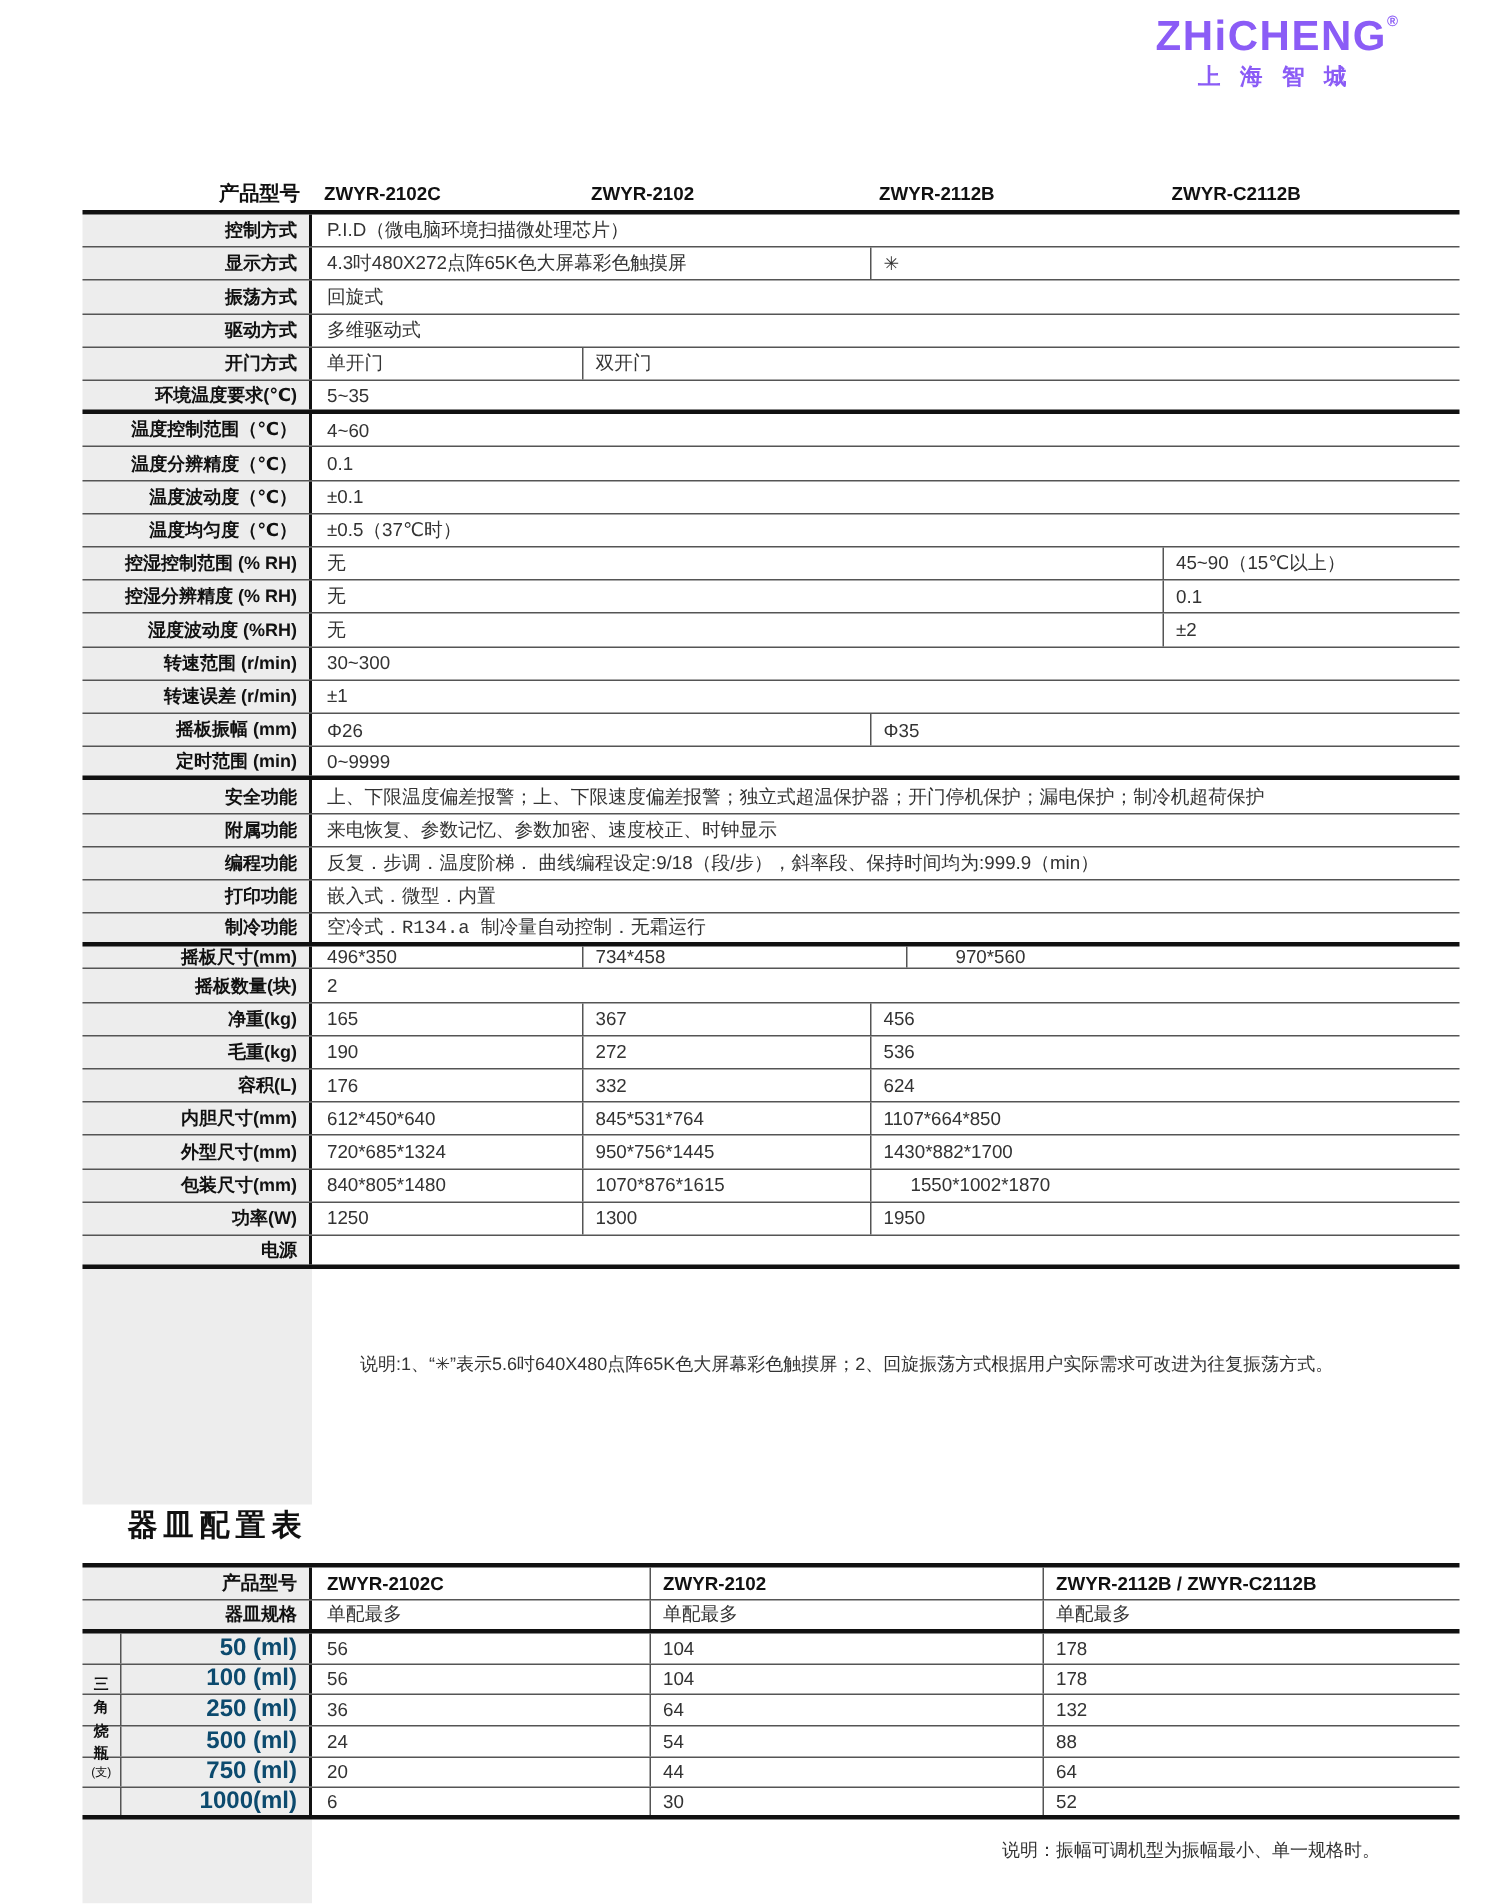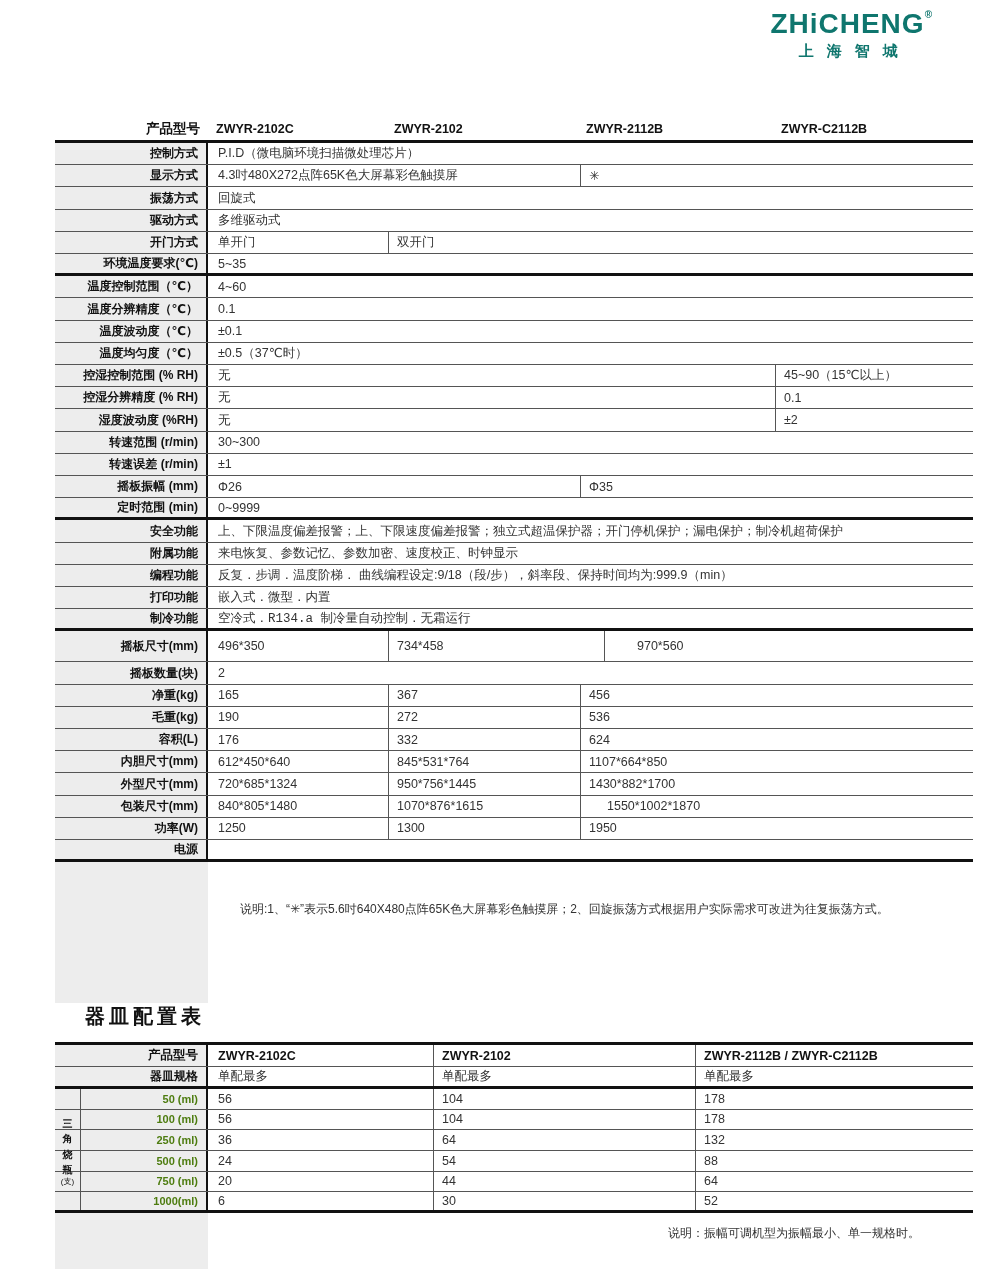--- a/index.html
+++ b/index.html
@@ -1,21 +1,21 @@
 <!DOCTYPE html>
 <html><head>
 <meta charset="utf-8">
 <style>
   html,body{margin:0;padding:0;background:#ffffff;}
   body{width:990px;height:1269px;position:relative;overflow:hidden;
        font-family:"Liberation Sans","DejaVu Sans",sans-serif;color:#222;}
   
   .gray-band{position:absolute;left:55px;width:153px;background:#ededed;}
   
-  #logo{position:absolute;top:10px;right:57px;text-align:center;color:#0f766e;}
+  #logo{position:absolute;top:10px;right:57px;text-align:center;color:#8b5cf6;}
   #logo .brand{font-size:28px;font-weight:800;letter-spacing:1px;line-height:1;font-style:normal;}
   #logo .reg{font-size:10px;vertical-align:top;font-weight:700;}
   #logo .sub{margin-top:4px;font-size:15px;font-weight:700;letter-spacing:13px;text-indent:6px;}
   
   #spec-table{position:absolute;left:55px;top:118px;width:918px;}
   .sp-header{position:relative;height:25px;border-bottom:3px solid #111;box-sizing:border-box;}
   .sp-header .h-label{position:absolute;left:0;top:0;bottom:0;width:145px;display:flex;align-items:center;
       justify-content:flex-end;font-weight:700;font-size:13.5px;color:#111;}
   .sp-header .h-model{position:absolute;top:0;bottom:0;display:flex;align-items:center;
       font-weight:700;font-size:12.5px;color:#111;}
@@ -36,21 +36,21 @@
   .vs-header{position:relative;height:25px;box-sizing:border-box;border-top:3px solid #111;
       border-bottom:1px solid #555;}
   .vs-spec{position:relative;height:22px;box-sizing:border-box;border-bottom:3px solid #111;}
   .vs-row{position:relative;box-sizing:border-box;border-bottom:1px solid #555;}
   .vs-row.last{border-bottom:3px solid #111;}
   .vs-label{position:absolute;left:0;top:0;bottom:0;width:153px;box-sizing:border-box;
       border-right:2px solid #111;display:flex;align-items:center;justify-content:flex-end;
       padding-right:8px;font-weight:700;font-size:12px;color:#111;white-space:nowrap;}
   .vs-size{position:absolute;left:25px;top:0;bottom:0;width:128px;box-sizing:border-box;
       border-right:2px solid #111;border-left:1px solid #555;display:flex;align-items:center;
-      justify-content:flex-end;padding-right:8px;font-weight:700;font-size:11px;color:#4d7c0f;}
+      justify-content:flex-end;padding-right:8px;font-weight:700;font-size:16px;color:#0c4a6e;}
   .vs-cell{position:absolute;top:0;bottom:0;box-sizing:border-box;display:flex;align-items:center;
       padding-left:8px;font-size:12.5px;color:#333;white-space:nowrap;}
   .vs-cell.bl{border-left:1px solid #555;}
   .vs-cell.bold{font-weight:700;color:#111;}
   #vessel-group{position:absolute;left:0;width:25px;box-sizing:border-box;
       display:flex;flex-direction:column;align-items:center;justify-content:center;
       font-size:10px;font-weight:700;color:#111;line-height:1.55;}
   #vessel-group .unit{font-size:8px;font-weight:400;line-height:1.1;}
 </style>
 </head>
@@ -159,21 +159,21 @@
       <div class="sp-cell" style="left: 155px; width: 763px;">反复．步调．温度阶梯． 曲线编程设定:9/18（段/步），斜率段、保持时间均为:999.9（min）</div>
     </div>
     <div class="sp-row" style="height: 22.2121px;">
       <div class="sp-label">打印功能</div>
       <div class="sp-cell" style="left: 155px; width: 763px;">嵌入式．微型．内置</div>
     </div>
     <div class="sp-row thick" style="height: 22.2121px; font-family: Liberation Mono, monospace;">
       <div class="sp-label">制冷功能</div>
       <div class="sp-cell" style="left: 155px; width: 763px;">空冷式．R134.a 制冷量自动控制．无霜运行</div>
     </div>
-    <div class="sp-row" style="height: 31px;">
+    <div class="sp-row" style="height: 15px;">
       <div class="sp-label">摇板尺寸(mm)</div>
       <div class="sp-cell" style="left: 155px; width: 178px;">496*350</div>
       <div class="sp-cell bl" style="left: 333px; width: 192px;">734*458</div>
       <div class="sp-cell bl" style="left: 549px; width: 393px; padding-left: 32px;">970*560</div>
     </div>
     <div class="sp-row" style="height: 22.2121px;">
       <div class="sp-label">摇板数量(块)</div>
       <div class="sp-cell" style="left: 155px; width: 763px;">2</div>
     </div>
     <div class="sp-row" style="height: 22.2121px;">

